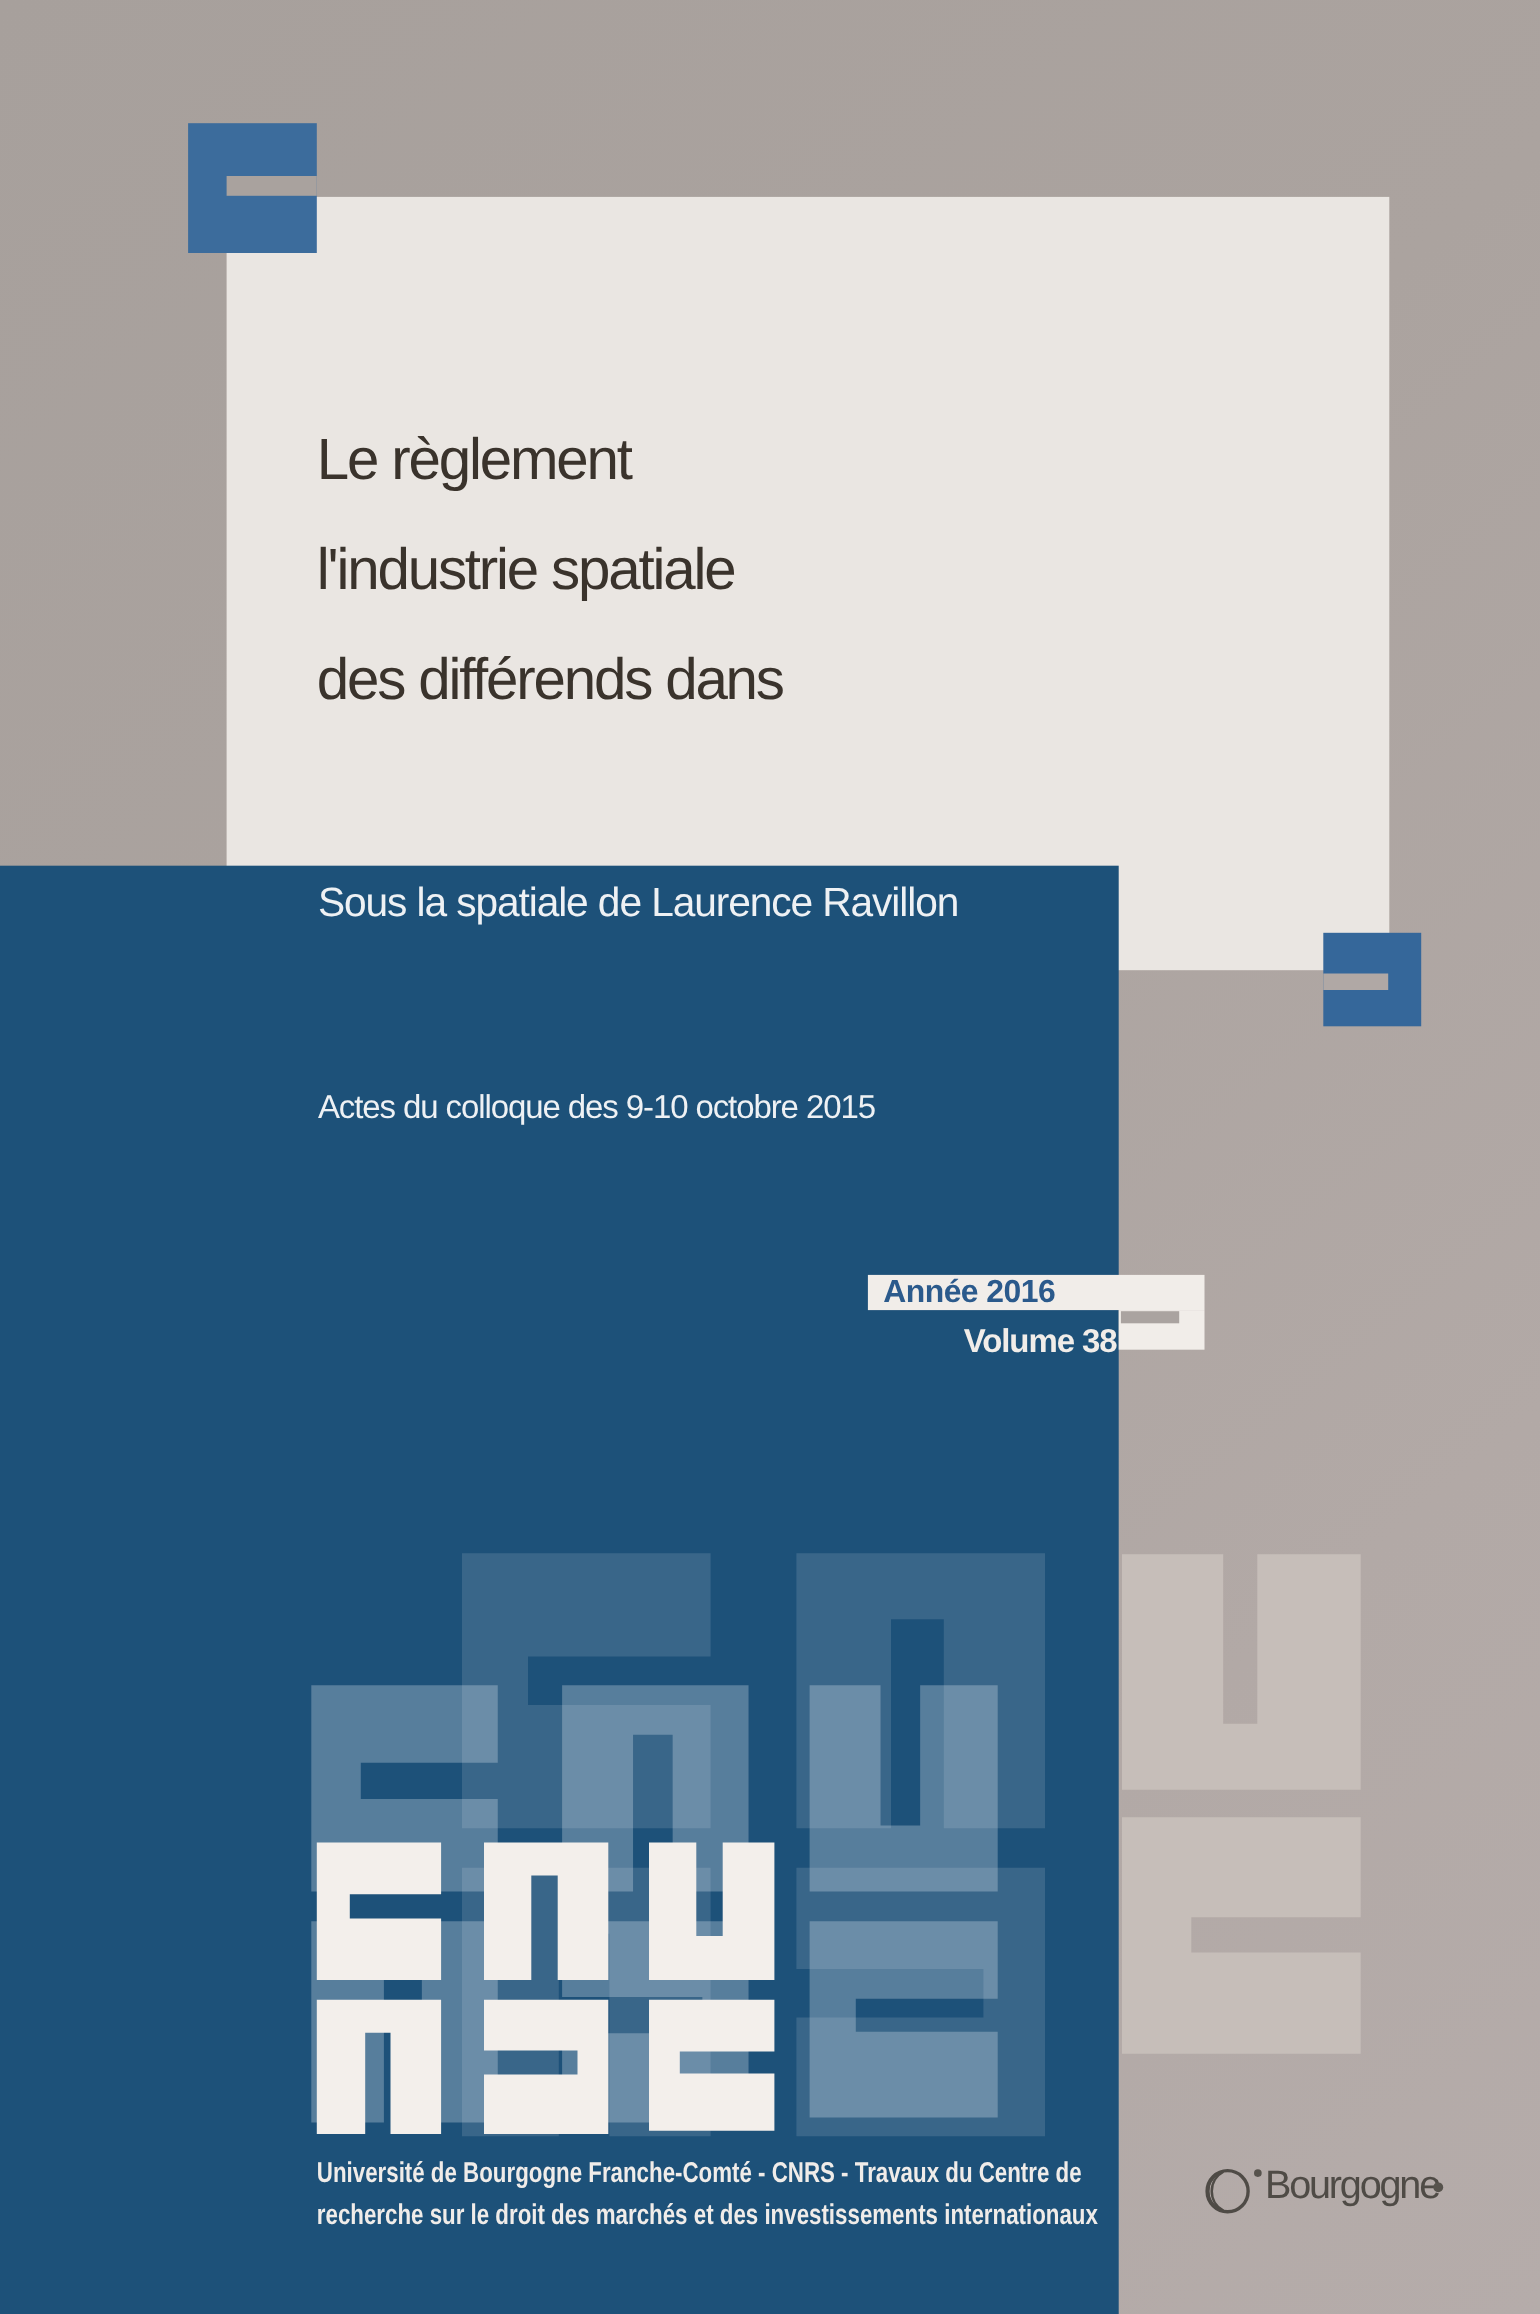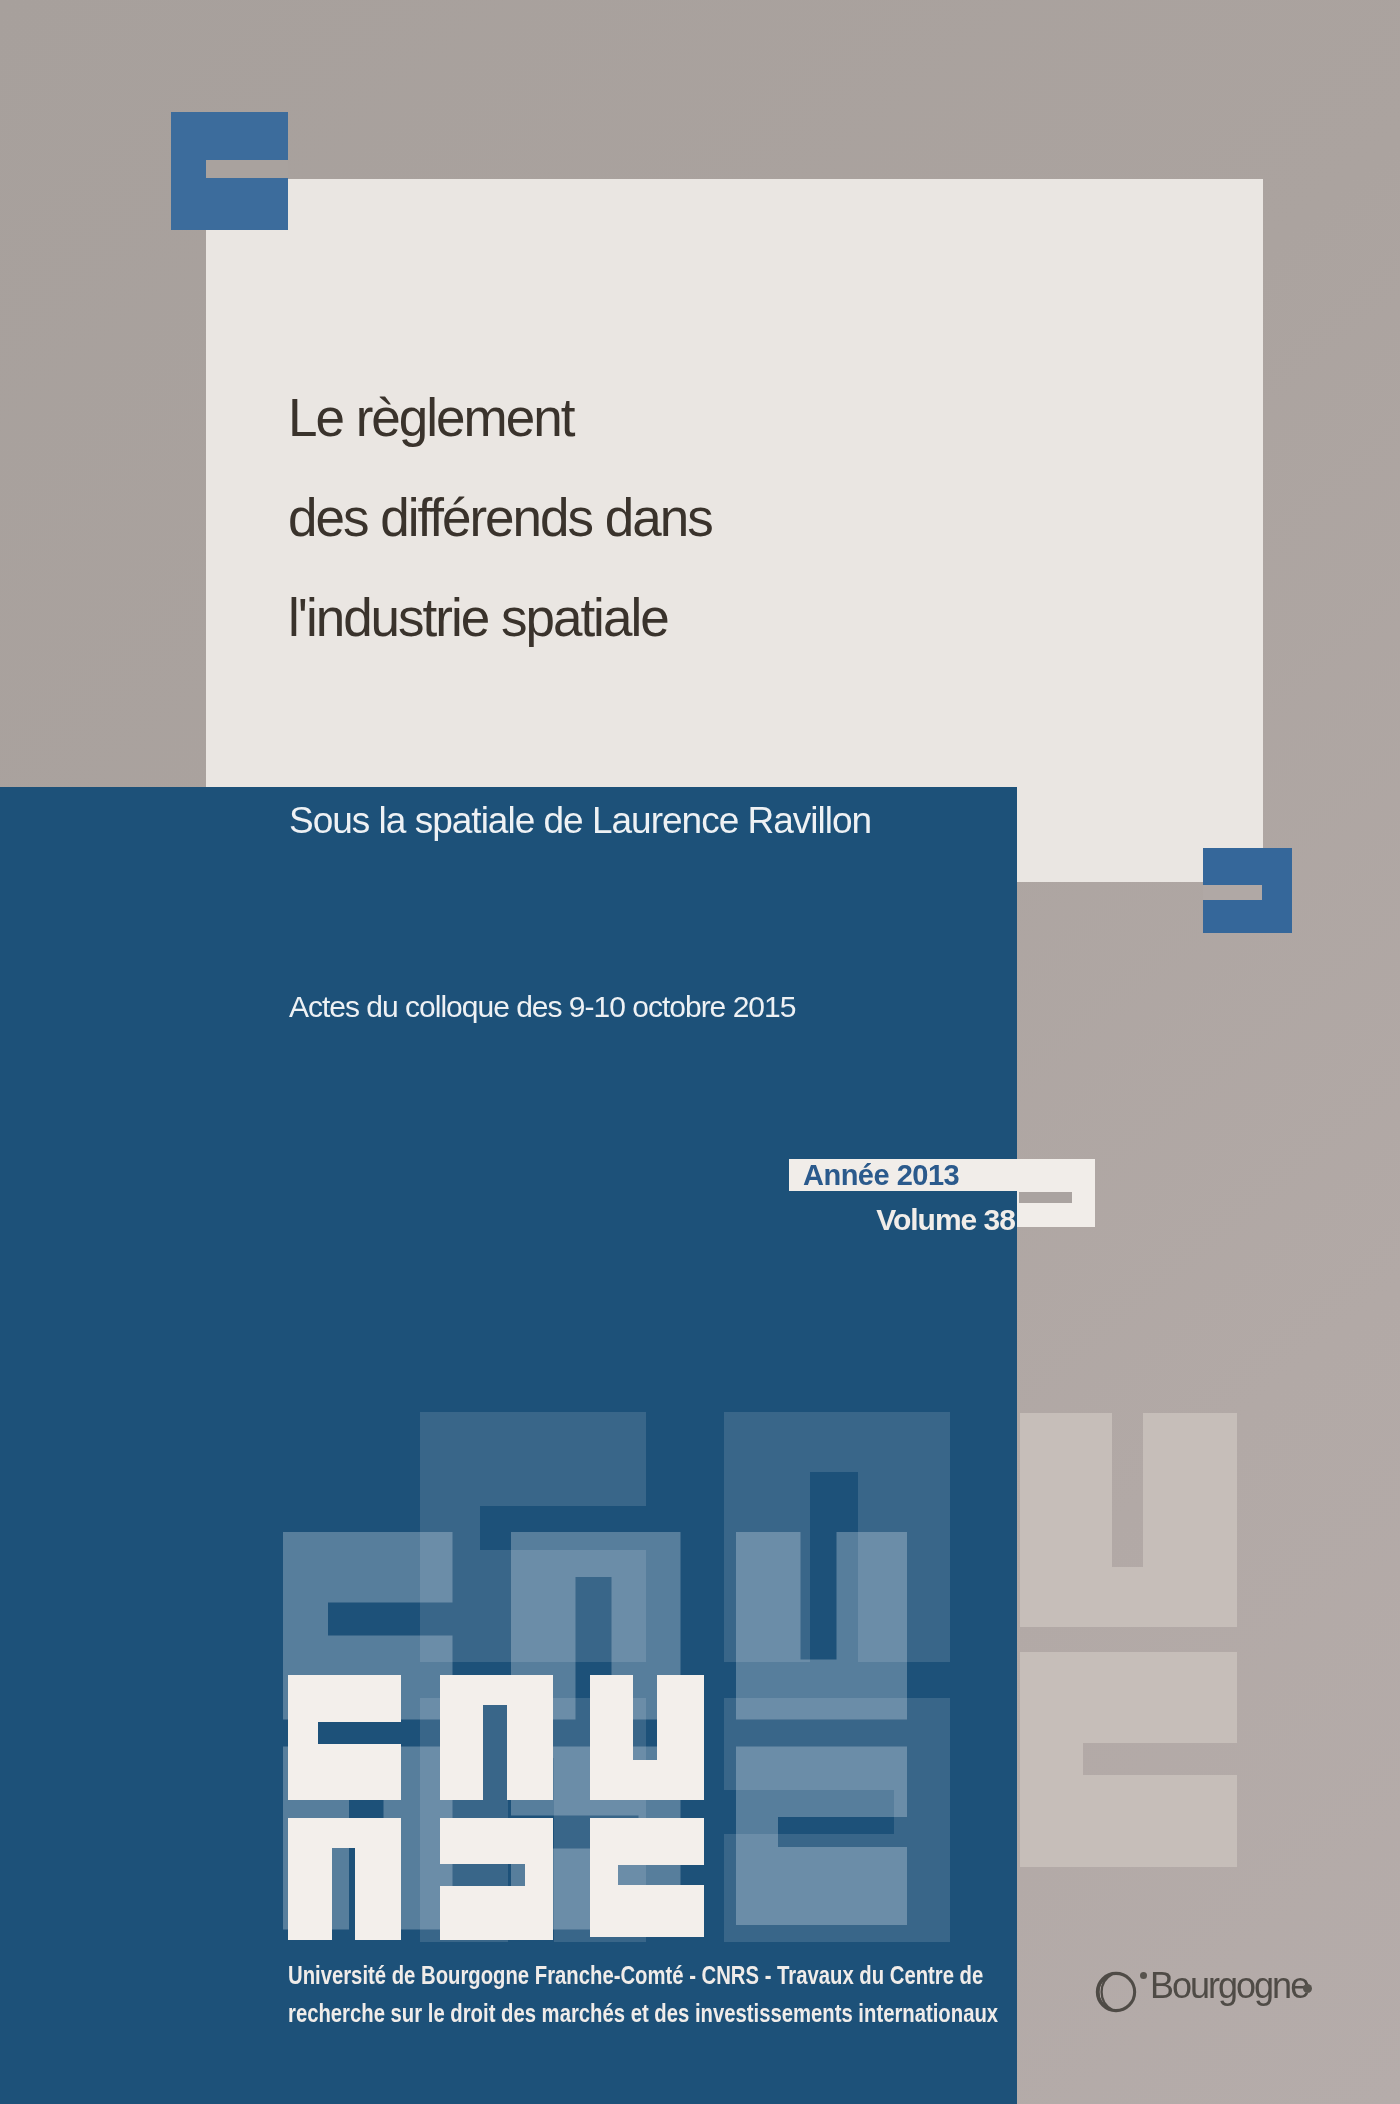--- a/index.html
+++ b/index.html
@@ -133,29 +133,29 @@
         </g>
       </defs>
       <use href="#credimi-glyphs" transform="translate(420,625) scale(2)" fill="rgba(244,247,250,0.13)"></use>
       <use href="#credimi-glyphs" transform="translate(283,745) scale(1.5)" fill="rgba(244,247,250,0.27)"></use>
       <use href="#credimi-glyphs" transform="translate(288,888)" fill="#f3efeb"></use>
     </svg>
   </div>
 
   <div class="title">
     <div>Le règlement</div>
+    <div>l'industrie spatiale</div>
     <div>des différends dans</div>
-    <div>l'industrie spatiale</div>
   </div>
 
   <div class="editor-line">Sous la spatiale de Laurence Ravillon</div>
   <div class="event-line">Actes du colloque des 9-10 octobre 2015</div>
 
   <div class="year-bar">
-    <span>Année 2013</span>
+    <span>Année 2016</span>
   </div>
   <div class="badge-block"></div>
   <div class="badge-notch"></div>
   <div class="volume-label">Volume 38</div>
 
   <svg class="right-glyphs" viewBox="0 0 230 475" aria-hidden="true">
     <path fill="#c6beb9" d="M3 13 H95 V167 H126 V13 H220 V227 H3 Z"></path>
     <path fill="#c6beb9" d="M3 252 H220 V343 H66 V375 H220 V467 H3 Z"></path>
   </svg>
 

